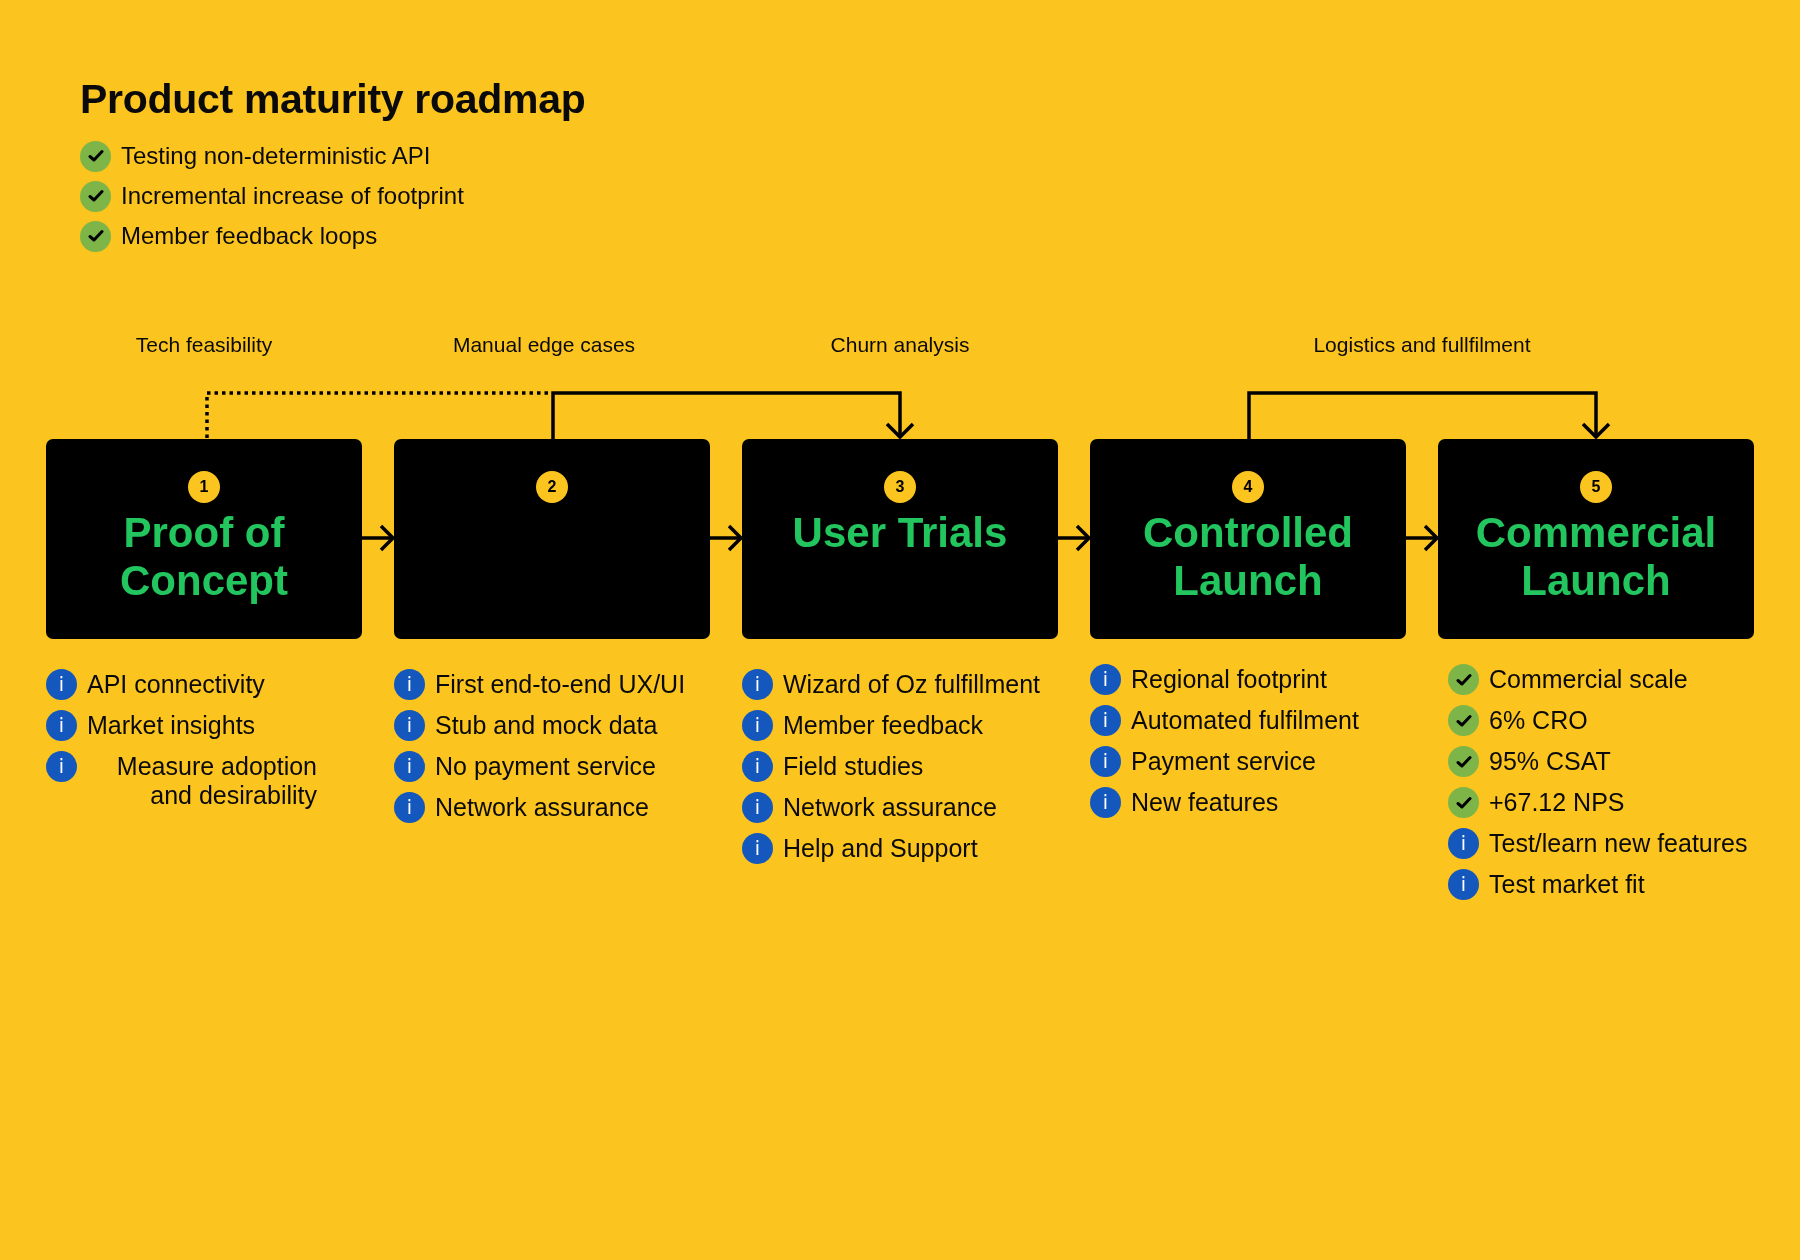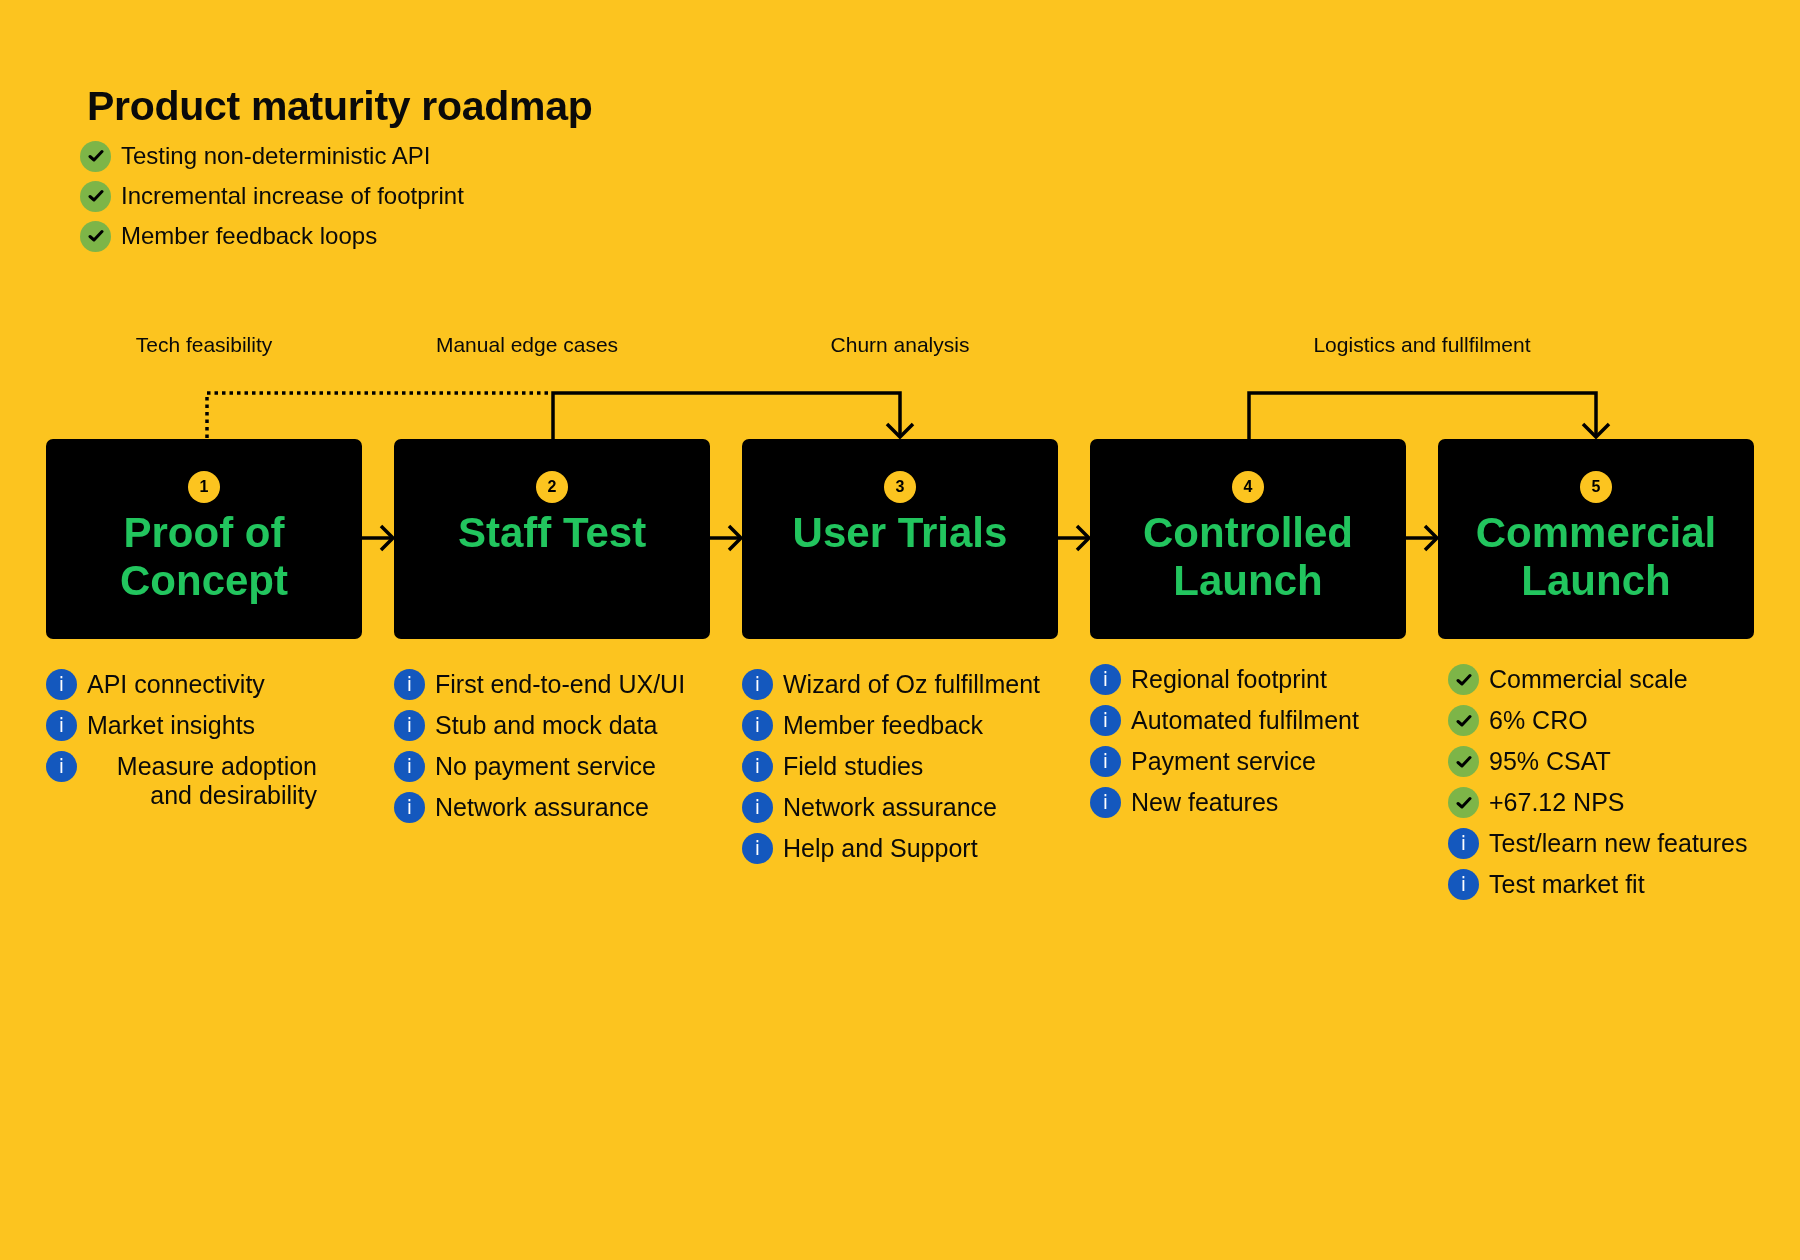--- a/index.html
+++ b/index.html
@@ -1,18 +1,18 @@
 <!DOCTYPE html>
 <html><head>
 <meta charset="utf-8">
 <style>
   html,body{margin:0;padding:0;}
   body{width:1800px;height:1260px;background:#FCC41F;position:relative;overflow:hidden;
        font-family:"Liberation Sans","DejaVu Sans",sans-serif;color:#0a0a0a;}
-  .title{position:absolute;left:80px;top:76px;font-size:41px;font-weight:bold;letter-spacing:-0.3px;margin:7px;}
+  .title{position:absolute;left:80px;top:76px;font-size:41px;font-weight:bold;letter-spacing:-0.3px;margin:0;}
   .checklist{position:absolute;left:80px;top:136px;margin:0;padding:0;list-style:none;}
   .checklist li{display:flex;align-items:center;height:40px;font-size:24px;}
   .ic{width:31px;height:31px;border-radius:50%;flex:0 0 31px;display:flex;align-items:center;justify-content:center;margin-right:10px;}
   .ic.check{background:#7DB548;}
   .ic.info{background:#1458BE;color:#fff;font-family:"DejaVu Sans",sans-serif;font-size:19px;font-weight:normal;}
   .ic svg{display:block;}
   .conn-label{position:absolute;top:333px;font-size:21px;transform:translateX(-50%);white-space:nowrap;}
   svg.lines{position:absolute;left:0;top:0;width:1800px;height:1260px;pointer-events:none;}
   .stage{position:absolute;top:439px;width:316px;height:200px;background:#000;border-radius:7px;
          display:flex;flex-direction:column;align-items:center;}
@@ -50,21 +50,21 @@
     <span class="ic check">
         <svg width="16" height="14" viewBox="0 0 16 14">
           <path d="M2 7.5 L6 11 L14 2.5" fill="none" stroke="#000" stroke-width="3" stroke-linecap="round" stroke-linejoin="round"></path>
         </svg>
       </span>
     <span>Member feedback loops</span>
   </li>
 </ul>
 
 <div class="conn-label" style="left:204px;">Tech feasibility</div>
-<div class="conn-label" style="left:527px;">Manual edge cases</div>
+<div class="conn-label" style="left:544px;">Manual edge cases</div>
 <div class="conn-label" style="left:900px;">Churn analysis</div>
 <div class="conn-label" style="left:1422px;">Logistics and fullfilment</div>
 
 <svg class="lines" viewBox="0 0 1800 1260">
 
   <path d="M207 438 L207 393 L552 393" fill="none" stroke="#000" stroke-width="3.5" stroke-dasharray="3.5 4"></path>
 
   <path d="M553 439 L553 393 L900 393 L900 436" fill="none" stroke="#000" stroke-width="3.5"></path>
   <path d="M887 424 L900 437 L913 424" fill="none" stroke="#000" stroke-width="3.5"></path>
 
@@ -82,21 +82,20 @@
       <path d="M1425 526 L1437 538 L1425 550"></path>
   </g>
 </svg>
 
 <div class="stage" style="left:46px;">
   <div class="badge">1</div>
   <div class="stage-title">Proof of Concept</div>
 </div>
 <div class="stage" style="left:394px;">
   <div class="badge">2</div>
-  <div class="stage-title">Staff Test</div>
 </div>
 <div class="stage" style="left:742px;">
   <div class="badge">3</div>
   <div class="stage-title">User Trials</div>
 </div>
 <div class="stage" style="left:1090px;">
   <div class="badge">4</div>
   <div class="stage-title">Controlled Launch</div>
 </div>
 <div class="stage" style="left:1438px;">

